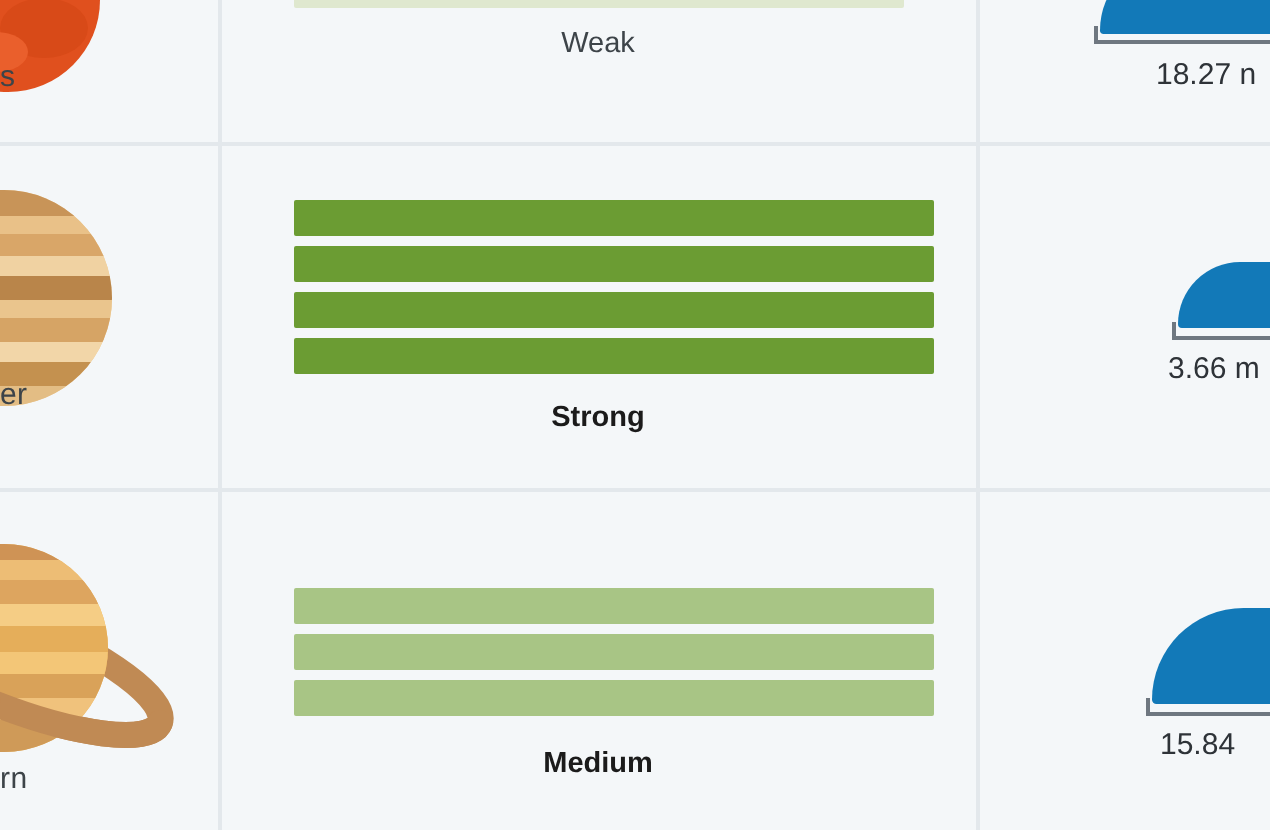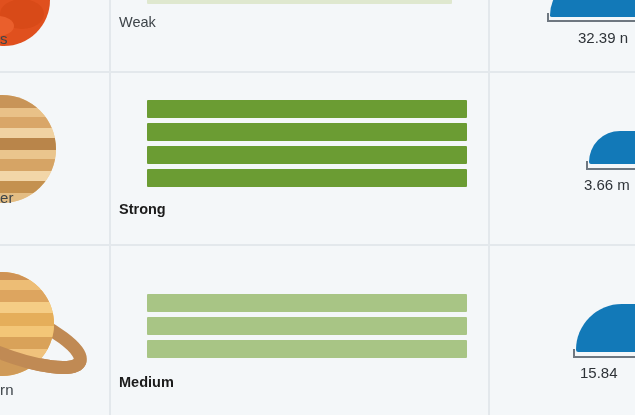--- a/index.html
+++ b/index.html
@@ -59,20 +59,21 @@
     height: 18px;
     border-radius: 1px;
   }
   .bar.strong { background: #6b9c33; }
   .bar.medium { background: #a8c585; }
   .bar.weak   { background: #dfe8cf; }
 
   .strength-label {
     position: absolute;
     width: 360px;
+    text-align: center;
     font-size: 14.5px;
     color: #1b1b1b;
   }
   .strength-label.bold { font-weight: bold; }
   .strength-label.plain { font-weight: normal; color: #3d4449; }
 
   
   .blob {
     position: absolute;
     background: #1279b8;
@@ -122,21 +123,21 @@
   </div>
 
   <div class="bars-cell" style="left:111px;top:0;">
     <div class="bar weak" style="left:36px;top:-14px;width:305px;"></div>
     <div class="strength-label plain" style="left:8px;top:14px;">Weak</div>
   </div>
 
   <div style="position:absolute;left:490px;top:0;">
     <div class="blob" style="left:60px;top:-22px;width:120px;height:39px;border-radius:60px 60px 3px 3px;"></div>
     <div class="bracket" style="left:57px;top:13px;width:120px;"></div>
-    <div class="blob-value" style="left:88px;top:29px;">32.39 n</div>
+    <div class="blob-value" style="left:88px;top:29px;">18.27 n</div>
   </div>
 
   <div class="planet-cell" style="top:73px;height:171px;">
     <div class="planet-art" style="left:-52px;top:22px;width:108px;height:108px;">
       <svg width="108" height="108" viewBox="0 0 108 108">
         <defs>
           <clipPath id="jupClip">
               <circle cx="54" cy="54" r="54"></circle>
             </clipPath>
         </defs>

